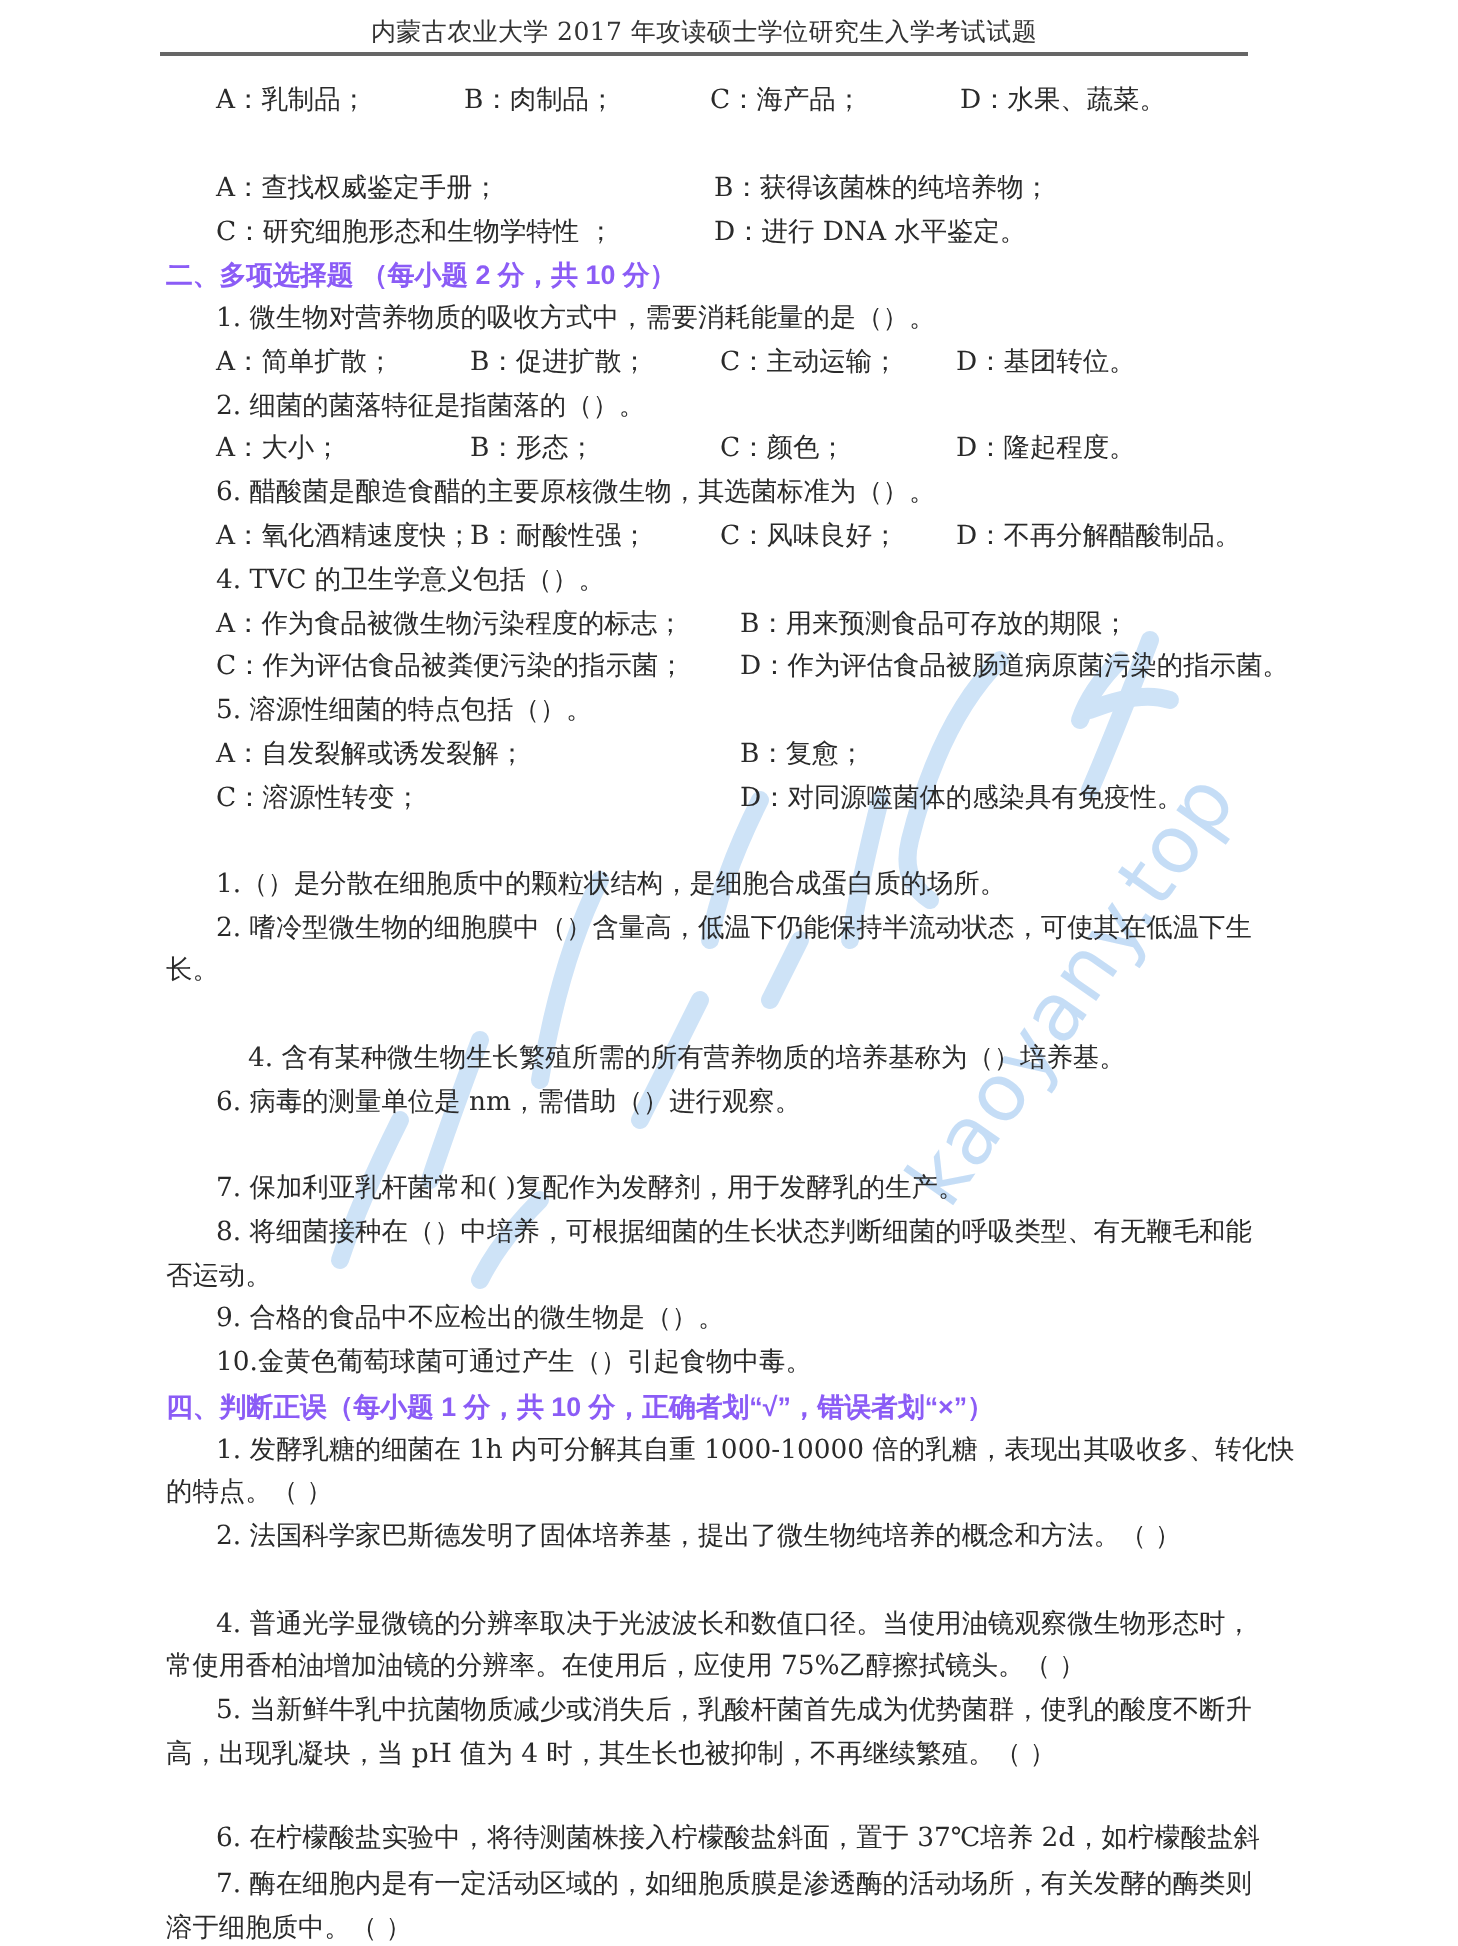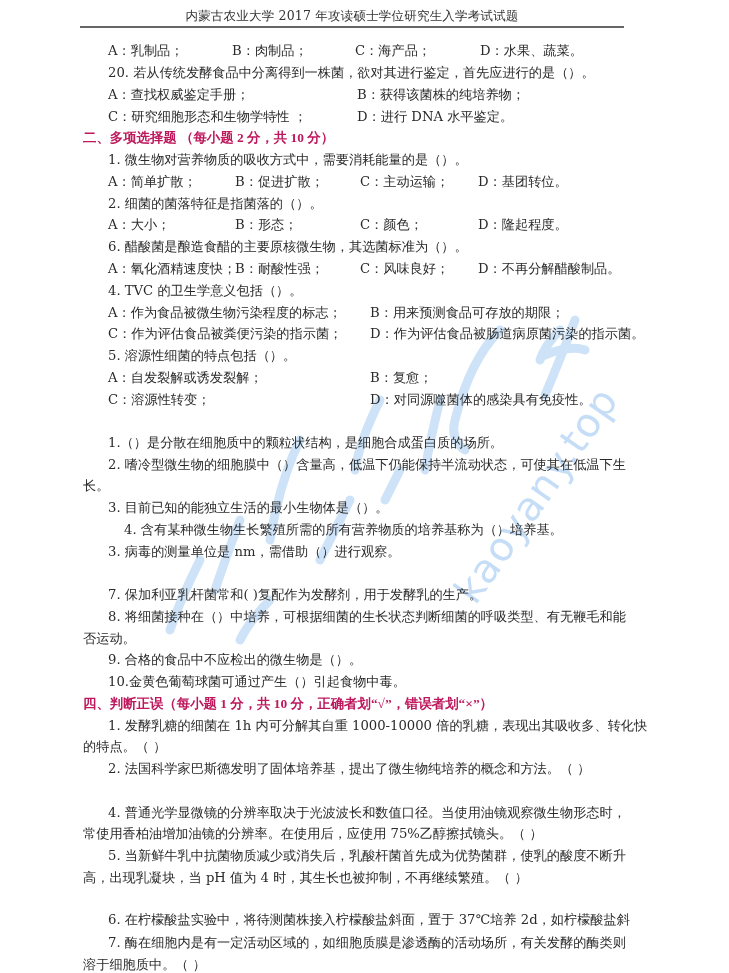--- a/index.html
+++ b/index.html
@@ -4,21 +4,21 @@
 <style>
   html, body { margin: 0; padding: 0; background: #ffffff; }
   body { width: 729px; height: 973px; position: relative; overflow: hidden;
          font-family: "DejaVu Serif", "Liberation Serif", serif; color: #222; }
   .page { position: absolute; left: 0; top: 0; width: 729px; height: 973px; }
   .header { position: absolute; left: 80px; width: 544px; top: 8px; text-align: center;
             font-size: 12.5px; color: #333; letter-spacing: 0.2px; }
   .rule { position: absolute; left: 80px; width: 544px; top: 26px; height: 1.5px; background: #666; }
   .line { position: absolute; left: 0; height: 21px; line-height: 21px; font-size: 13.2px;
           white-space: nowrap; color: #2a2a2a; }
-  .sec { font-family: Liberation Serif, serif; font-weight: bold; font-size: 13.4px; color: #be185d; }
+  .sec { font-family: Liberation Sans, sans-serif; font-weight: bold; font-size: 13.4px; color: #8b5cf6; }
   .opt { position: absolute; top: 0; }
   .wm { position: absolute; pointer-events: none; color: #bcd8f5; font-family: "DejaVu Sans", sans-serif; }
   .wm-url { left: 445px; top: 585px; font-size: 40px; transform: rotate(-55deg); transform-origin: left top; opacity: 0.85; letter-spacing: 1px;}
   .wm-brush { position: absolute; pointer-events: none; }
 </style>
 </head>
 <body>
 
 <div class="page">
 
@@ -43,21 +43,20 @@
   <div class="header">内蒙古农业大学 2017 年攻读硕士学位研究生入学考试试题</div>
   <div class="rule"></div>
 
   <div class="line" style="top:40px;">
     <span class="opt" style="left:108px">A：乳制品；</span>
     <span class="opt" style="left:232px">B：肉制品；</span>
     <span class="opt" style="left:355px">C：海产品；</span>
     <span class="opt" style="left:480px">D：水果、蔬菜。</span>
   </div>
 
-  <div class="line" style="top:62px; left:108px;">20. 若从传统发酵食品中分离得到一株菌，欲对其进行鉴定，首先应进行的是（）。</div>
   <div class="line" style="top:84px;">
     <span class="opt" style="left:108px">A：查找权威鉴定手册；</span>
     <span class="opt" style="left:357px">B：获得该菌株的纯培养物；</span>
   </div>
   <div class="line" style="top:106px;">
     <span class="opt" style="left:108px">C：研究细胞形态和生物学特性 ；</span>
     <span class="opt" style="left:357px">D：进行 DNA 水平鉴定。</span>
   </div>
 
   <div class="line sec" style="top:127px; left:83px;">二、多项选择题 （每小题 2 分，共 10 分）</div>
@@ -102,23 +101,22 @@
     <span class="opt" style="left:370px">B：复愈；</span>
   </div>
   <div class="line" style="top:389px;">
     <span class="opt" style="left:108px">C：溶源性转变；</span>
     <span class="opt" style="left:370px">D：对同源噬菌体的感染具有免疫性。</span>
   </div>
 
   <div class="line" style="top:432px; left:108px;">1.（）是分散在细胞质中的颗粒状结构，是细胞合成蛋白质的场所。</div>
   <div class="line" style="top:454px; left:108px;">2. 嗜冷型微生物的细胞膜中（）含量高，低温下仍能保持半流动状态，可使其在低温下生</div>
   <div class="line" style="top:475px; left:83px;">长。</div>
-  <div class="line" style="top:497px; left:108px;">3. 目前已知的能独立生活的最小生物体是（）。</div>
   <div class="line" style="top:519px; left:124px;">4. 含有某种微生物生长繁殖所需的所有营养物质的培养基称为（）培养基。</div>
-  <div class="line" style="top:541px; left:108px;">3. 病毒的测量单位是 nm，需借助（）进行观察。</div>
+  <div class="line" style="top:541px; left:108px;">6. 病毒的测量单位是 nm，需借助（）进行观察。</div>
   <div class="line" style="top:584px; left:108px;">7. 保加利亚乳杆菌常和( )复配作为发酵剂，用于发酵乳的生产。</div>
   <div class="line" style="top:606px; left:108px;">8. 将细菌接种在（）中培养，可根据细菌的生长状态判断细菌的呼吸类型、有无鞭毛和能</div>
   <div class="line" style="top:628px; left:83px;">否运动。</div>
   <div class="line" style="top:649px; left:108px;">9. 合格的食品中不应检出的微生物是（）。</div>
   <div class="line" style="top:671px; left:108px;text-align:center;">10.金黄色葡萄球菌可通过产生（）引起食物中毒。</div>
 
   <div class="line sec" style="top:693px; left:83px;">四、判断正误（每小题 1 分，共 10 分，正确者划“√”，错误者划“×”）</div>
   <div class="line" style="top:715px; left:108px;">1. 发酵乳糖的细菌在 1h 内可分解其自重 1000-10000 倍的乳糖，表现出其吸收多、转化快</div>
   <div class="line" style="top:736px; left:83px;">的特点。（ ）</div>
   <div class="line" style="top:758px; left:108px;">2. 法国科学家巴斯德发明了固体培养基，提出了微生物纯培养的概念和方法。（ ）</div>

